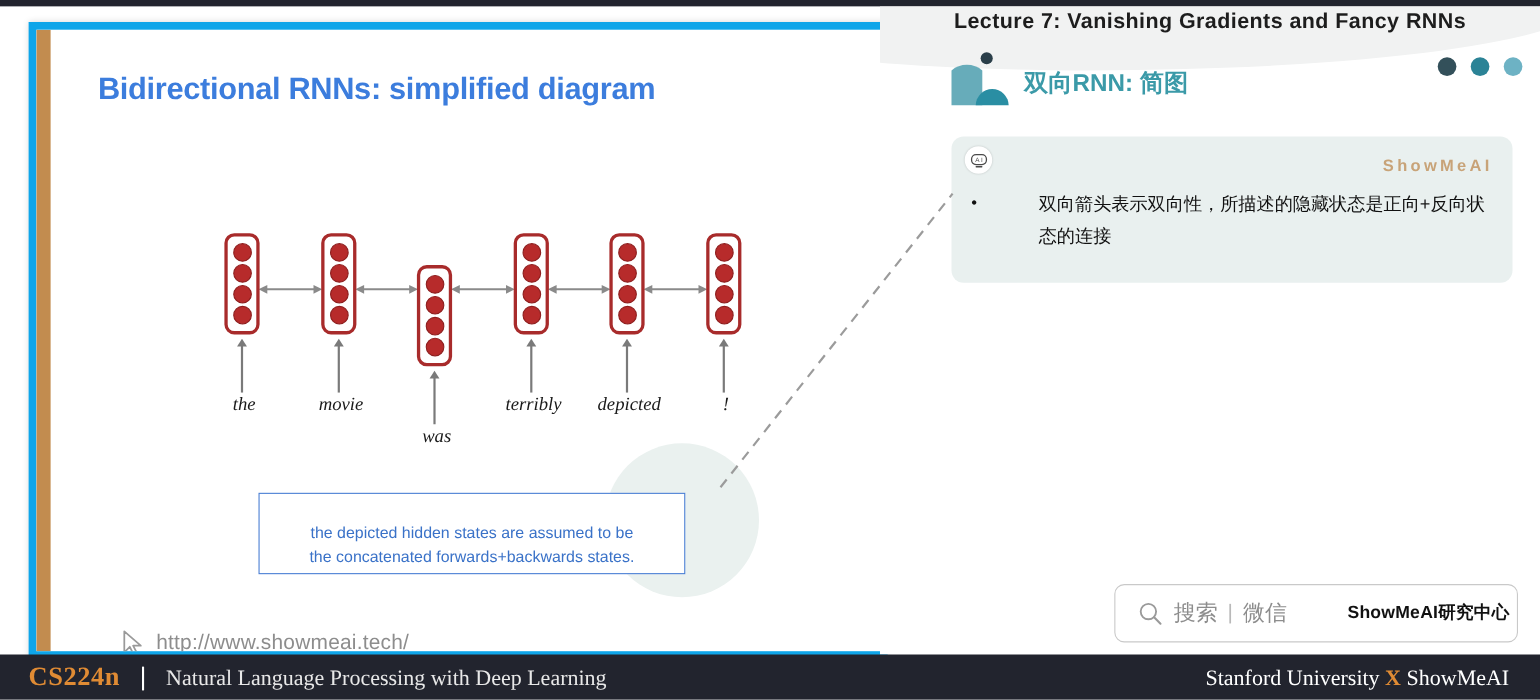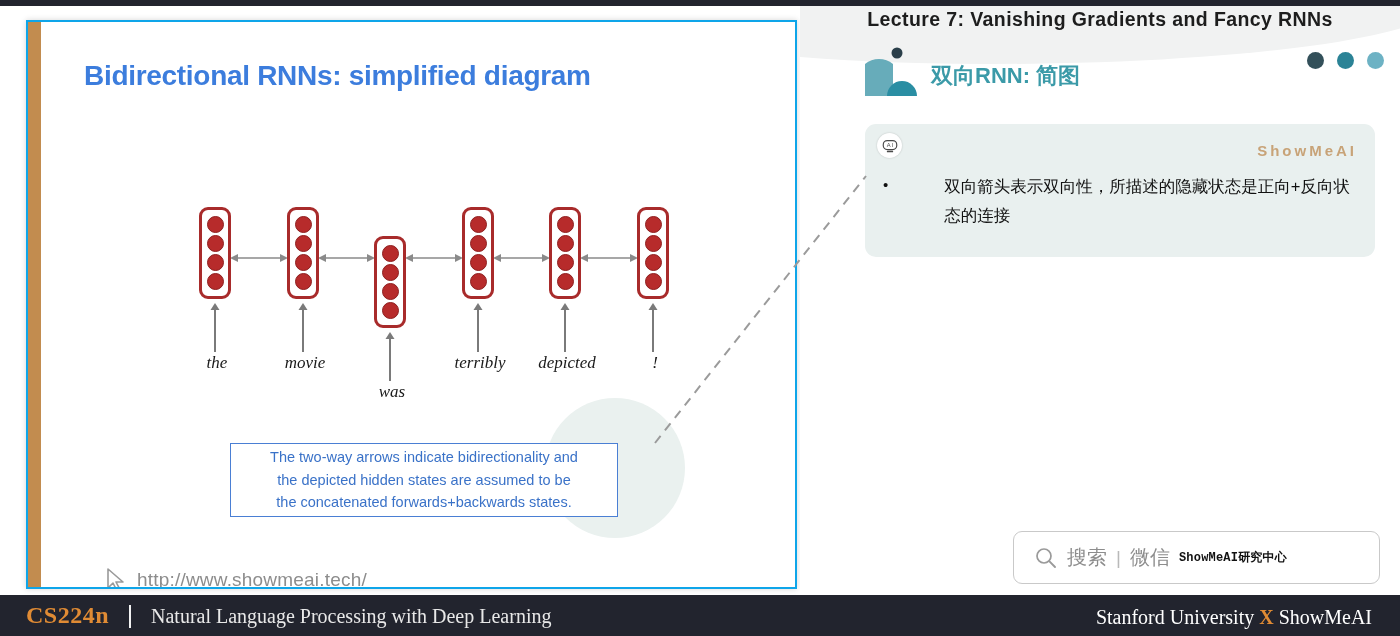--- a/index.html
+++ b/index.html
@@ -12,21 +12,21 @@
   }
   .root{position:absolute;inset:0;background:#ffffff;}
 
   
   .top-strip{position:absolute;left:0;top:0;width:1400px;height:6px;background:#22242e;}
 
   
   .slide-wrap{position:absolute;left:0;top:6px;width:800px;height:589px;background:#ffffff;}
   .slide{
     position:absolute;left:26px;top:14px;width:767px;height:565px;
-    background:#ffffff;border:2px solid #0ea5e9;
+    background:#ffffff;border:7px solid #0ea5e9;
     box-shadow:0 0 6px rgba(0,0,0,0.16);
     overflow:hidden;
   }
   .slide-accent{position:absolute;left:0px;top:0px;width:13px;height:565px;background:#c28c4f;}
 
   .slide-title{
     position:absolute;left:56px;top:38px;
     font-family:"Liberation Sans", sans-serif;
     font-size:28px;font-weight:bold;color:#3c7ddd;
     letter-spacing:-0.3px;white-space:nowrap;
@@ -121,21 +121,21 @@
   .connector{position:absolute;left:0;top:0;width:1400px;height:636px;pointer-events:none;}
 
   
   .searchpill{
     position:absolute;left:1013px;top:531px;width:367px;height:53px;
     box-sizing:border-box;border:1px solid #c9c9c9;border-radius:9px;background:#fff;
     display:flex;align-items:center;padding-left:20px;gap:9px;
   }
   .sp-grey{font-family:"Liberation Sans", sans-serif;font-size:20px;color:#8d8d8d;}
   .sp-sep{color:#b9b9b9;font-size:19px;}
-  .sp-bold{font-family:Liberation Mono, monospace;font-size:12px;font-weight:bold;color:#111;letter-spacing:.2px;}
+  .sp-bold{font-family:Liberation Sans, sans-serif;font-size:16px;font-weight:bold;color:#111;letter-spacing:.2px;margin-left:46px;}
 
   
   .footer{position:absolute;left:0;top:595px;width:1400px;height:41px;background:#22242e;}
   .foot-left{position:absolute;left:26px;top:7px;display:flex;align-items:baseline;gap:18px;}
   .cs{font-family:"Liberation Serif", serif;font-size:24px;font-weight:bold;color:#e08b34;letter-spacing:.5px;}
   .bar{color:#ffffff;font-size:23px;font-weight:300;}
   .nlp{font-family:"Liberation Serif", serif;font-size:20px;color:#e8e8e8;}
   .foot-right{position:absolute;right:28px;top:11px;font-family:"Liberation Serif", serif;font-size:20px;color:#ffffff;}
   .foot-right .x{color:#e08b34;font-weight:bold;}
 </style>
@@ -262,21 +262,21 @@
           <line x1="8" y1="6" x2="52" y2="6" stroke="#8a8a8a" stroke-width="1.7"></line>
           <path d="M1 6 L9 2 L9 10 Z" fill="#8a8a8a"></path>
             <path d="M59 6 L51 2 L51 10 Z" fill="#8a8a8a"></path>
         </svg>
       </div>
 
       <div class="pale-circle"></div>
 
       <div class="callout">
         <p>
-          <span>The two-way arrows indicate bidirectionality and</span><br>
+          <br>
           <span>the depicted hidden states are assumed to be</span><br>
           <span>the concatenated forwards+backwards states.</span>
         </p>
       </div>
 
       <div class="url-row">
         <svg width="24" height="26" viewBox="0 0 24 26">
           <path d="M4 2 L4 21 L9 16 L12.5 23 L15.5 21.6 L12 15 L19 15 Z" fill="none" stroke="#9a9a9a" stroke-width="1.6" stroke-linejoin="round"></path>
         </svg>
         <span class="url-text">http://www.showmeai.tech/</span>

